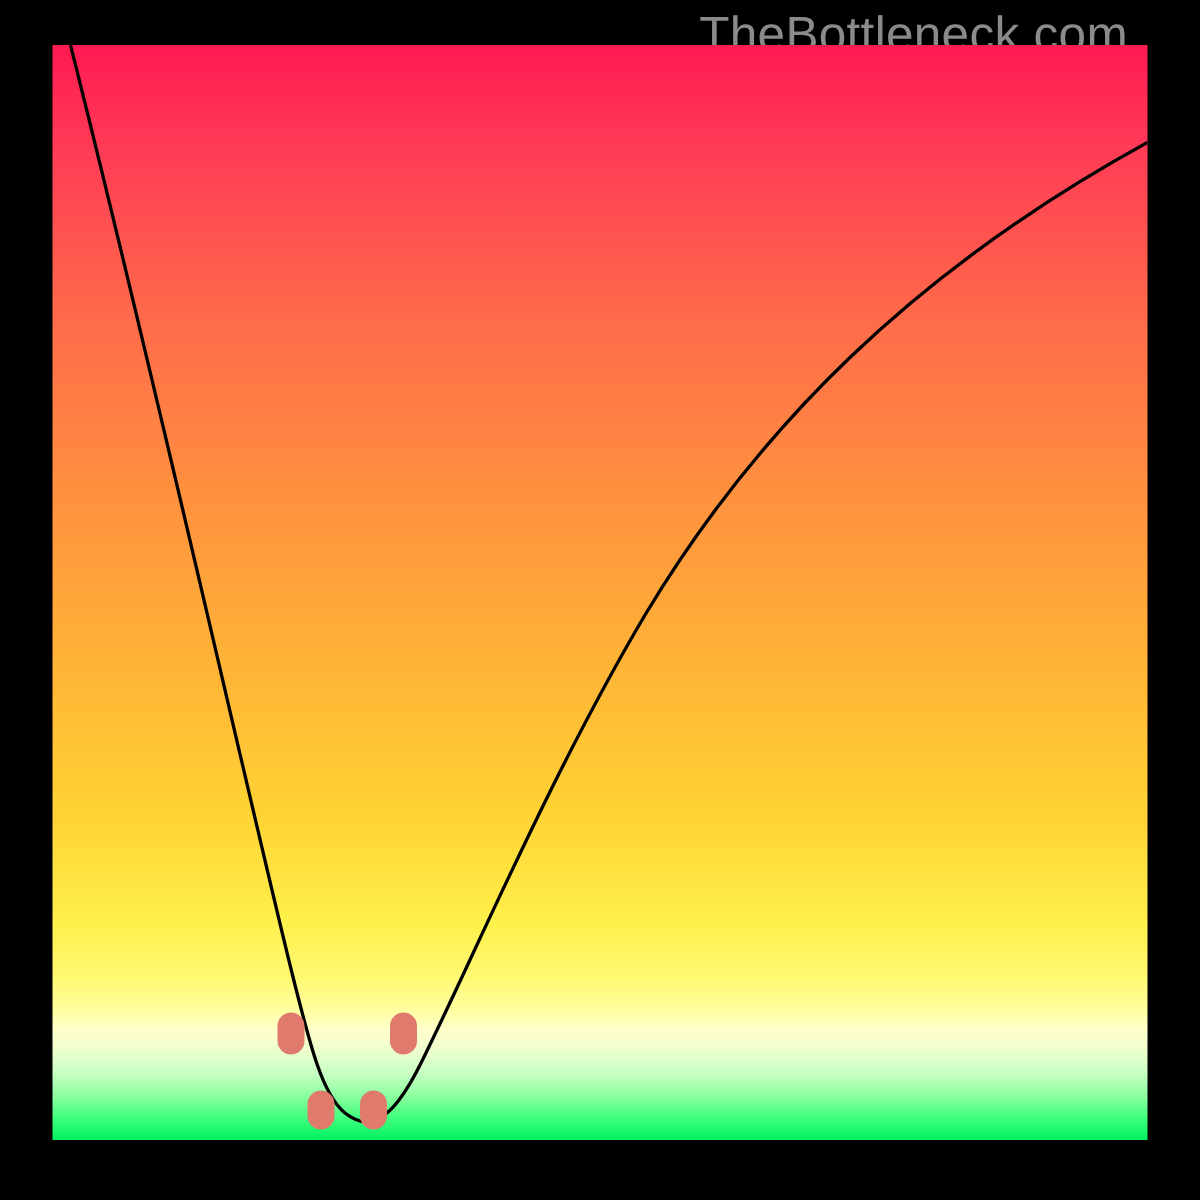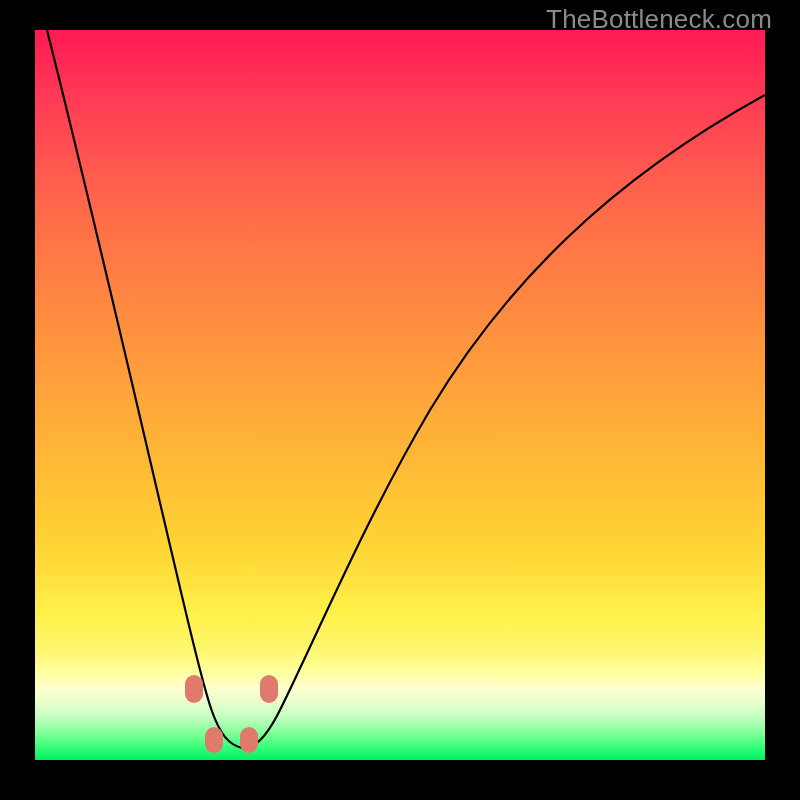--- a/index.html
+++ b/index.html
@@ -31,23 +31,23 @@
       #eaffcd 92%,
       #c5ffc2 94%,
       #8bff9f 96%,
       #40ff7d 98%,
       #00f060 100%
     );
   }
   .attribution {
     position: absolute;
     top: 4px;
-    right: 28px;
+    right: 48px;
     color: #8a8a8a;
-    font-size: 26px;
+    font-size: 33px;
     font-weight: 400;
     letter-spacing: 0.2px;
   }
   svg.curve {
     position: absolute;
     left: 0;
     top: 0;
     width: 730px;
     height: 730px;
   }

